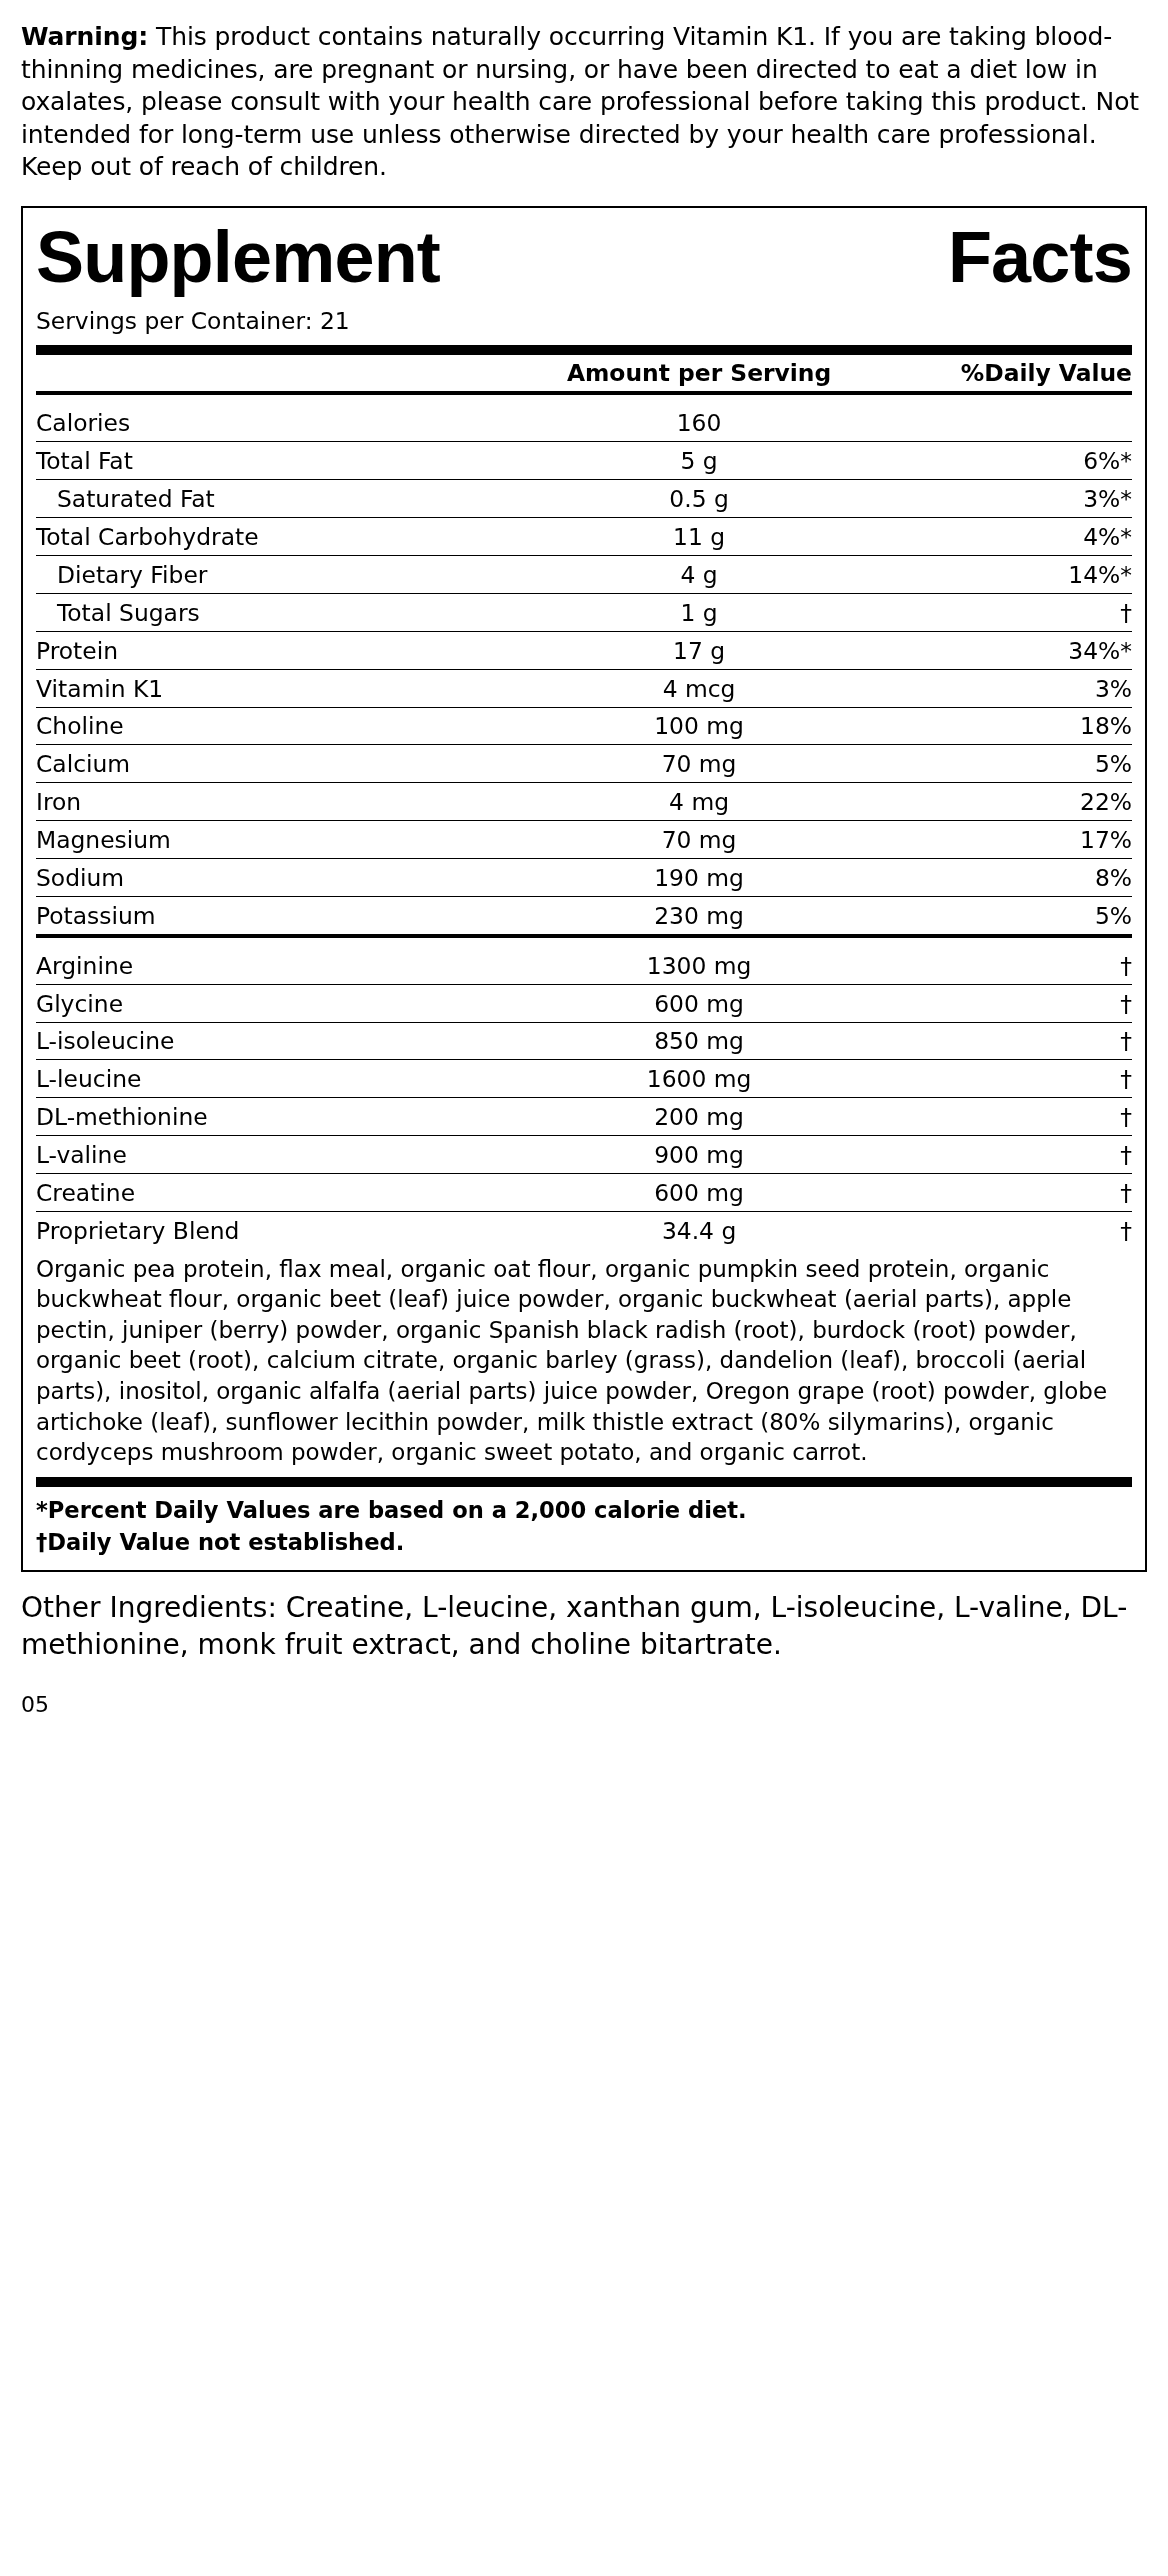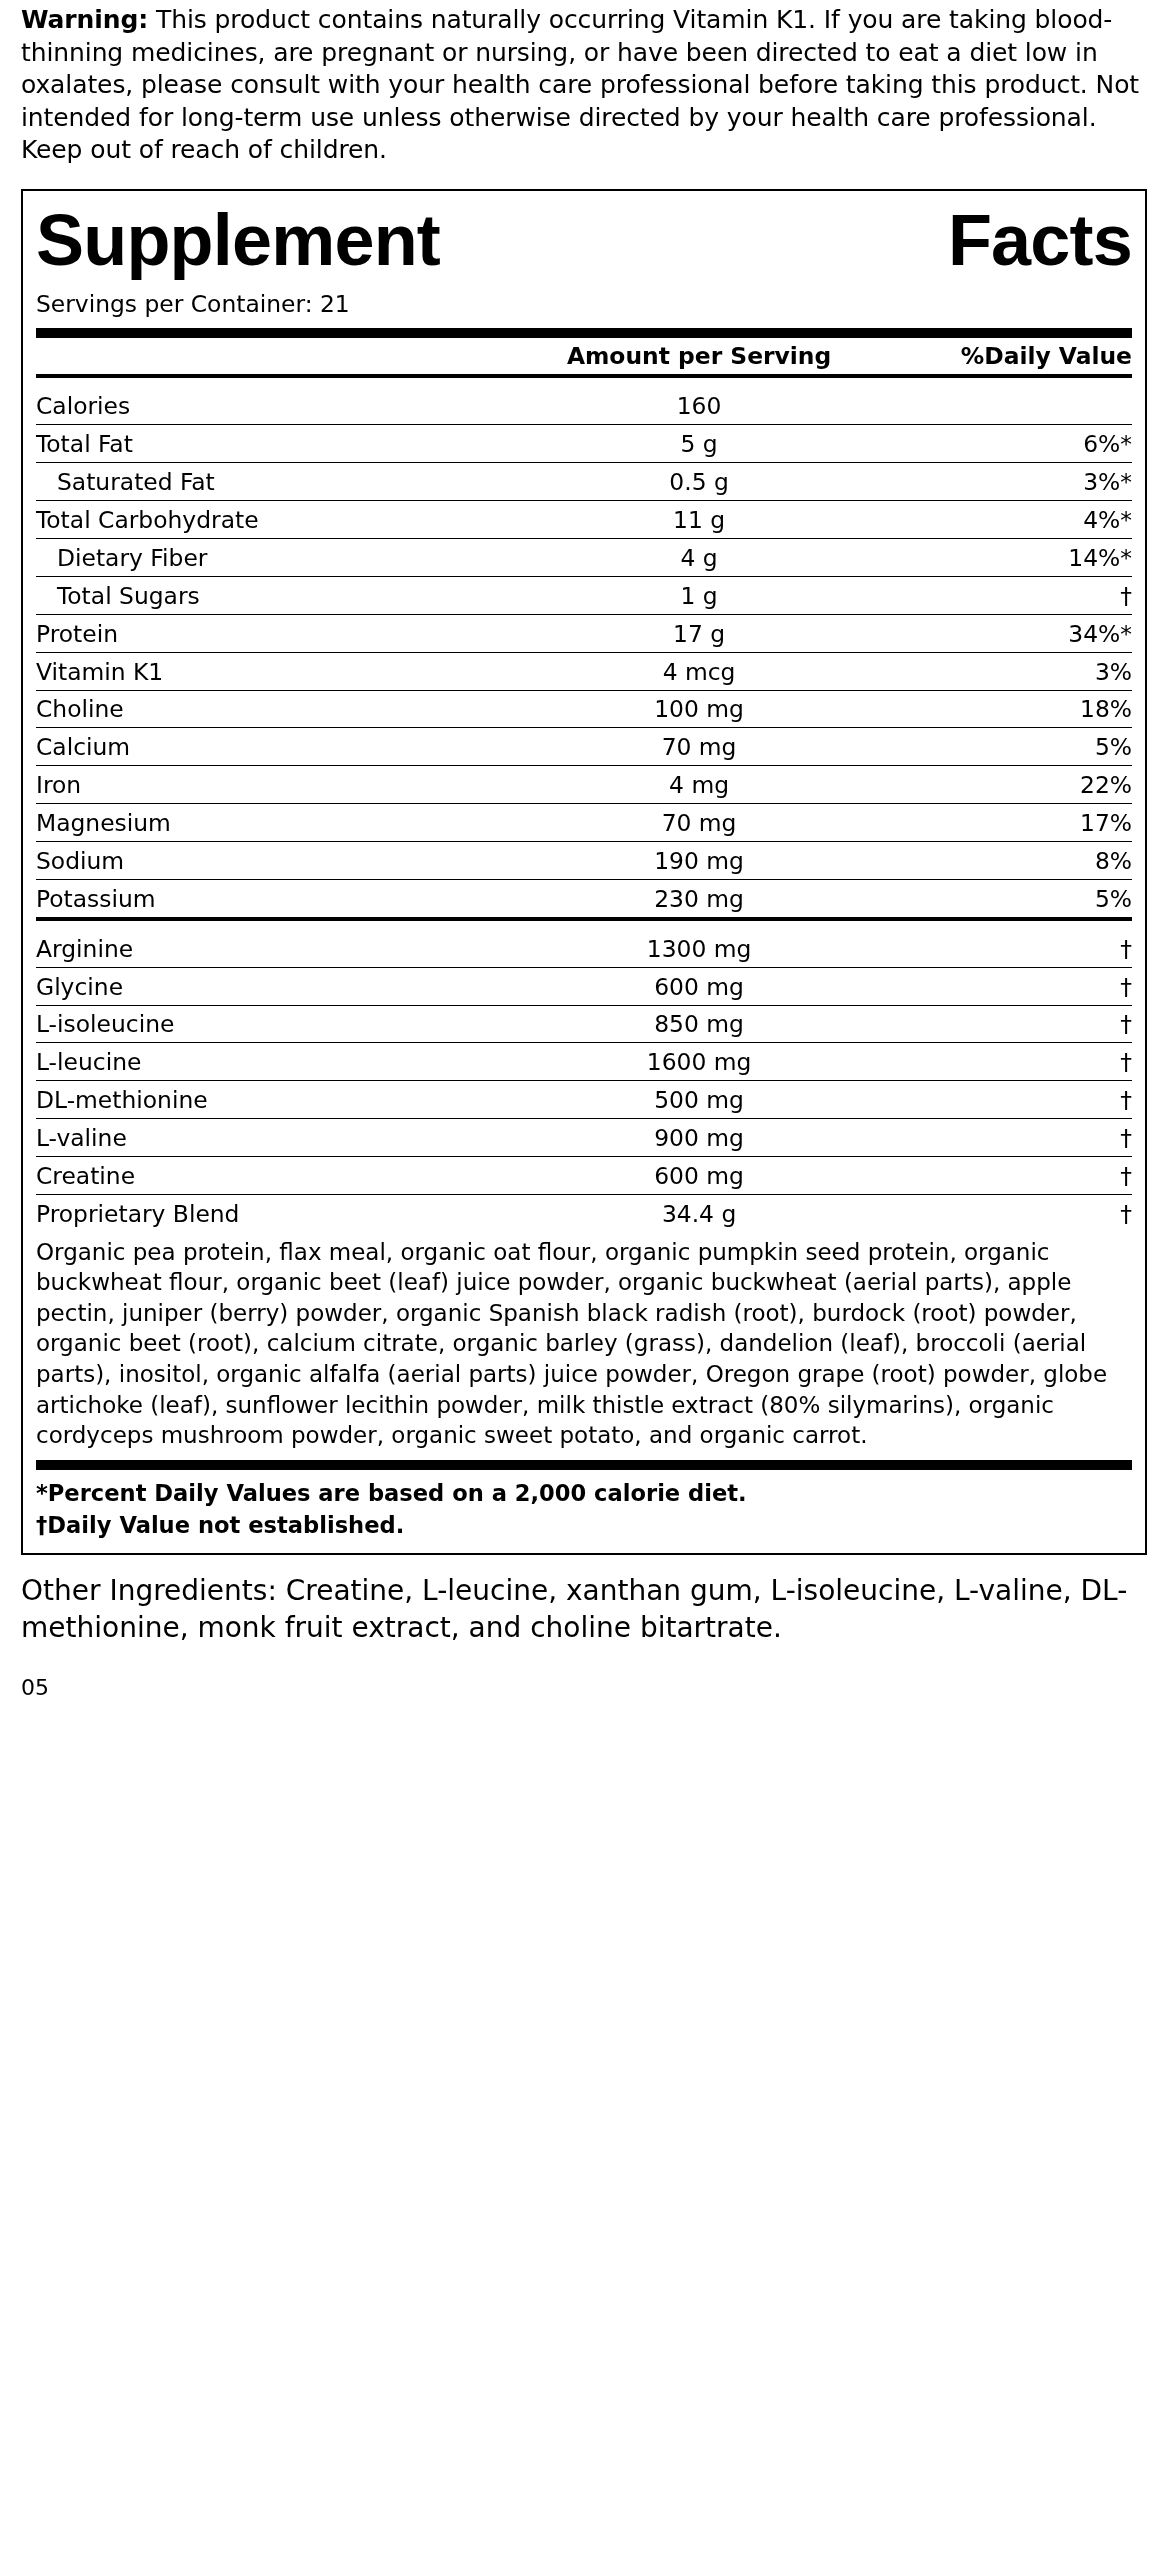--- a/index.html
+++ b/index.html
@@ -10,21 +10,21 @@
   body {
     width: 1168px;
     font-family: "DejaVu Sans", "Liberation Sans", sans-serif;
     color: #000000;
     -webkit-font-smoothing: antialiased;
   }
   .page {
     width: 1168px;
     min-height: 2576px;
     box-sizing: border-box;
-    padding: 4px 21px 16px 21px;
+    padding: 21px 21px 16px 21px;
     position: relative;
   }
 
   
   .warning {
     font-size: 25px;
     line-height: 1.30;
     margin: 0 0 22.6px 0;
     letter-spacing: -0.1px;
   }
@@ -233,21 +233,21 @@
         <td class="col-amt">850 mg</td>
         <td class="col-dv">†</td>
       </tr>
       <tr class="row">
         <td class="col-name">L-leucine</td>
         <td class="col-amt">1600 mg</td>
         <td class="col-dv">†</td>
       </tr>
       <tr class="row">
         <td class="col-name">DL-methionine</td>
-        <td class="col-amt">500 mg</td>
+        <td class="col-amt">200 mg</td>
         <td class="col-dv">†</td>
       </tr>
       <tr class="row">
         <td class="col-name">L-valine</td>
         <td class="col-amt">900 mg</td>
         <td class="col-dv">†</td>
       </tr>
       <tr class="row">
         <td class="col-name">Creatine</td>
         <td class="col-amt">600 mg</td>

